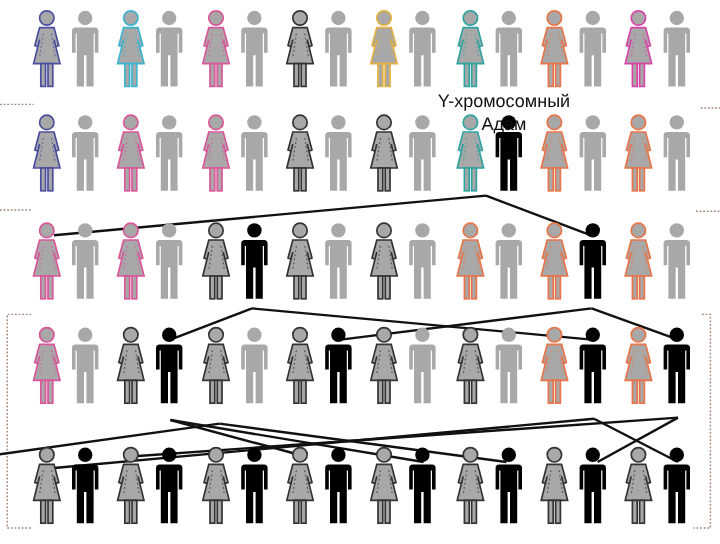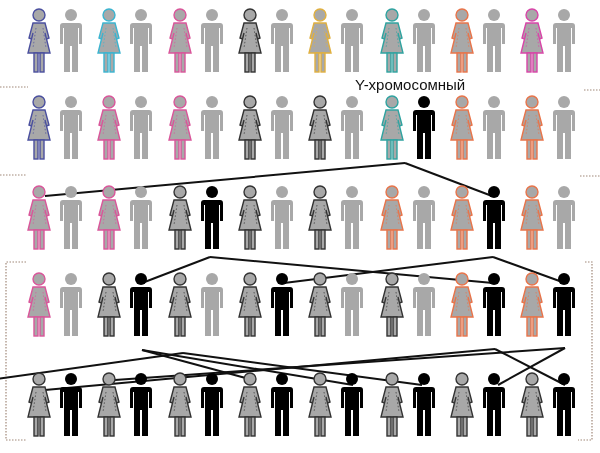--- a/index.html
+++ b/index.html
@@ -1,18 +1,18 @@
 <!DOCTYPE html>
 <html><head>
 <meta charset="utf-8">
 <style>
   html, body { margin:0; padding:0; background:#ffffff; }
   body { width:600px; height:453px; position:relative; overflow:hidden; font-family:"Liberation Sans", sans-serif; }
   #stage { position:absolute; left:0; top:0; width:600px; height:453px; }
-  .label { position:absolute; font-family:"Liberation Sans", sans-serif; font-size:15px; color:#111; line-height:19px; }
+  .label { position:absolute; font-family:"Liberation Sans", sans-serif; font-size:15px; color:#111; text-align:center; line-height:19px; }
 </style>
 </head>
 <body>
 
 <div id="stage">
   <svg id="svg" width="600" height="453" viewBox="0 0 600 453" xmlns="http://www.w3.org/2000/svg">
     <g id="brackets">
       <line x1="0" y1="87" x2="28" y2="87" stroke="#a08878" stroke-width="1.2" stroke-dasharray="1.5,1.5"></line>
       <line x1="0" y1="175" x2="26" y2="175" stroke="#a08878" stroke-width="1.2" stroke-dasharray="1.5,1.5"></line>
       <polyline points="26,262 6,262 6,440 26,440" fill="none" stroke="#a08878" stroke-width="1.2" stroke-dasharray="1.5,1.5"></polyline>
@@ -564,14 +564,15 @@
             <g>
               <circle cx="564" cy="379" r="6" fill="#000000"></circle>
               <path d="M556 387 L572 387 Q575 387 575 390 L575 408 L572 408 L572 392 L571 392 L571 436 L565 436 L565 410 L563 410 L563 436 L557 436 L557 392 L556 392 L556 408 L553 408 L553 390 Q553 387 556 387 Z" fill="#000000"></path>
             </g>
           </g>
         </g>
       </g>
   </svg>
   <div class="label" style="left:355px; top:75px; width:130px;">
     <div>Y-хромосомный</div>
+    <div>Адам</div>
   </div>
 </div>
 
 </body></html>

